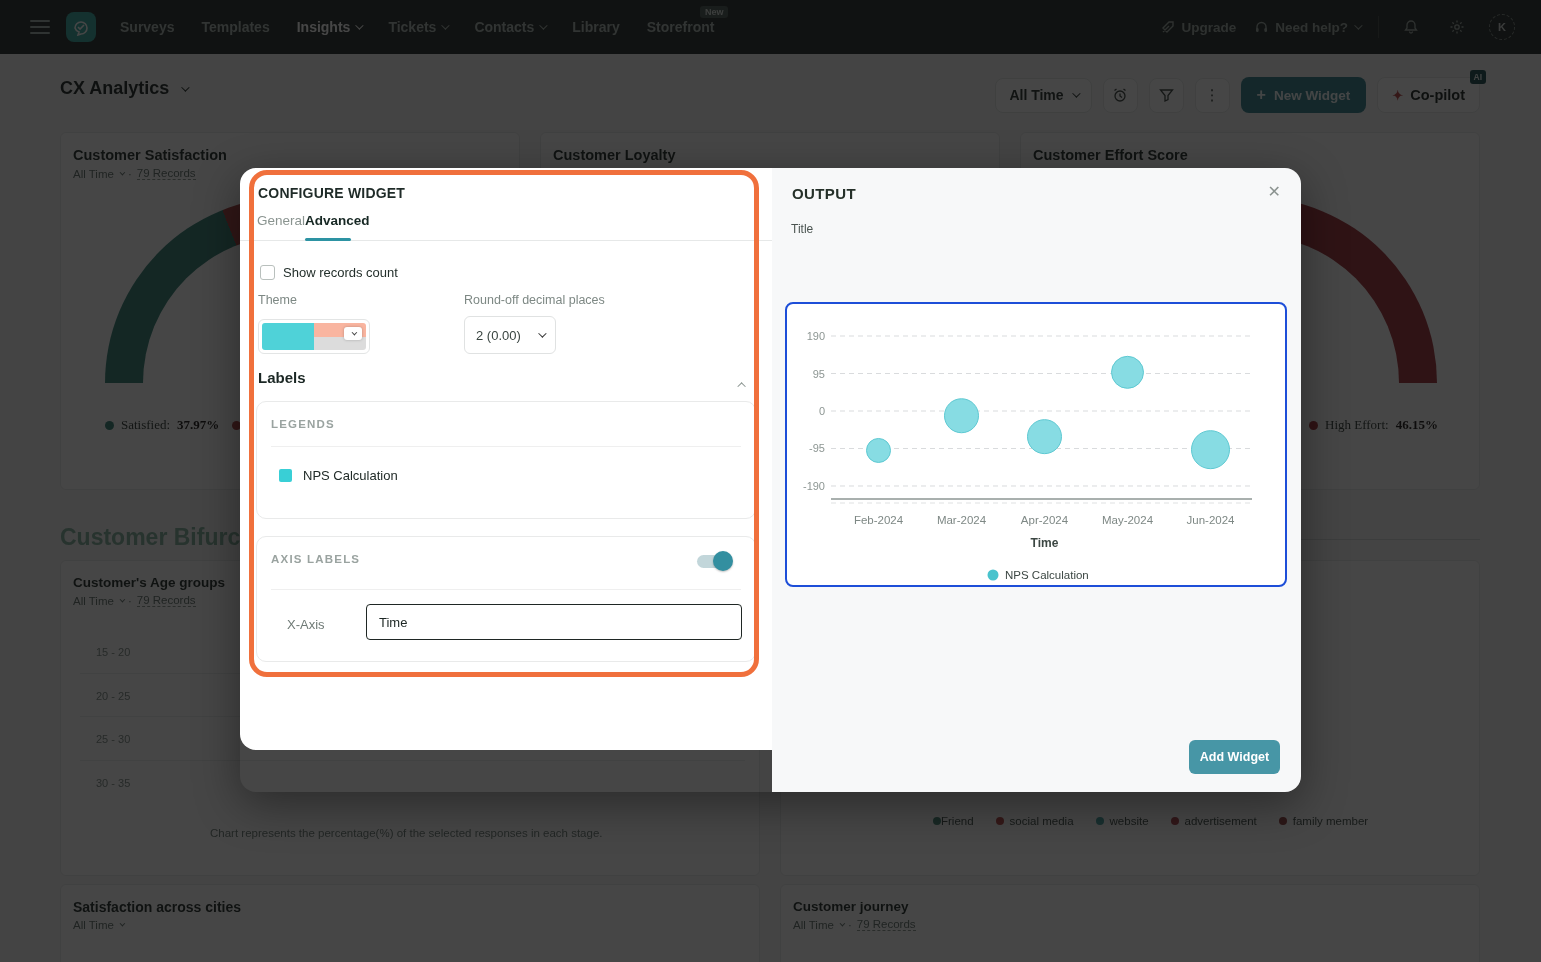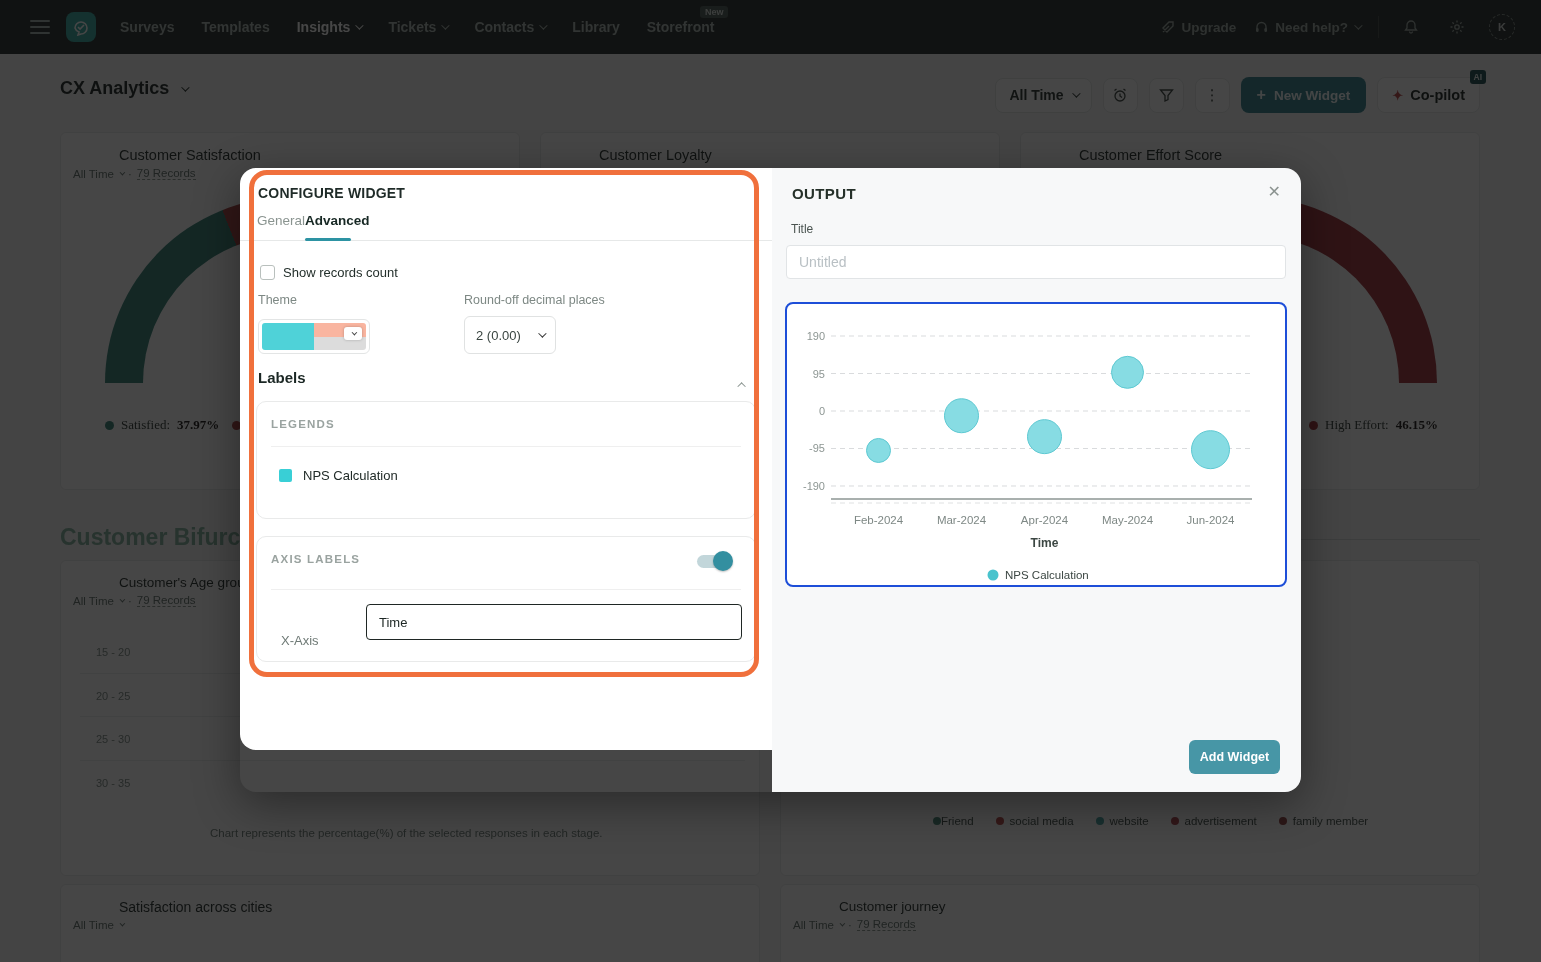--- a/index.html
+++ b/index.html
@@ -29,21 +29,21 @@
   .toolbar { position:absolute; top:77px; right:61px; display:flex; align-items:center; gap:11px; z-index:1; }
   .ghost-btn { background:#fff; border:1px solid #e0e4e3; border-radius:8px; height:35px; display:flex; align-items:center; gap:8px; padding:0 13px; font-size:14px; font-weight:700; color:#222d29; cursor:pointer; }
   .icon-btn { background:#fff; border:1px solid #e4e7e6; border-radius:8px; width:35px; height:35px; display:flex; align-items:center; justify-content:center; color:#333d39; cursor:pointer; font-size:15px; }
   .primary-btn { background:#2f7d8a; color:#f3fbfb; border:none; border-radius:8px; height:36px; padding:0 16px; font-size:13.5px; font-weight:600; display:flex; align-items:center; gap:8px; cursor:pointer; }
   .copilot-btn { position:relative; background:#fff; border:1px solid #e4e7e6; border-radius:8px; height:36px; padding:0 14px; display:flex; align-items:center; gap:7px; font-size:14.5px; font-weight:700; color:#15201c; cursor:pointer; }
   .ai-badge { position:absolute; top:-8px; right:-7px; background:#174a4b; color:#e8f2f2; font-size:8.5px; font-weight:700; padding:2px 4px; border-radius:3px; }
   .sparkle { color:#b84040; font-size:13px; }
 
   
   .card { position:absolute; background:#fff; border:1px solid #e7e9e9; border-radius:6px; z-index:1; }
-  .card-title { font-size:14.5px; font-weight:400; color:#1c2623;margin-left:46px; }
+  .card-title { font-size:14.5px; font-weight:700; color:#1c2623; }
   .card-sub { font-size:11.5px; color:#5f6f69; margin-top:4px; display:flex; align-items:center; gap:5px; }
   .records { border-bottom:1px dashed #8a968f; cursor:pointer; }
   .dot { width:9px; height:9px; border-radius:50%; display:inline-block; }
   .legend-line { font-size:13px; color:#2a3531; display:flex; align-items:center; gap:7px;font-family:Liberation Serif, serif; }
   .legend-line b { color:#14100f; }
 
   .gauge-wrap { position:absolute; overflow:hidden; }
   .gauge-circle { position:absolute; border-radius:50%; width:372px; height:372px; }
   .gauge-hole { position:absolute; width:296px; height:296px; left:38px; top:38px; border-radius:50%; background:#fff; }
 
@@ -91,21 +91,21 @@
   .labels-collapse { position:absolute; right:26px; top:206px; color:#8a9490; cursor:pointer; }
 
   .sub-card { position:absolute; left:16px; width:500px; background:#fff; border:1px solid #e9eaea; border-radius:10px; }
   .sub-card-hdr { position:absolute; left:14px; top:16px; font-size:11.5px; color:#9aa3a0; letter-spacing:1.2px; font-weight:600; }
   .sub-card-div { position:absolute; left:14px; right:14px; top:44px; height:1px; background:#efefef; }
   .swatch { width:13px; height:13px; border-radius:2px; display:inline-block; }
 
   .toggle { position:absolute; right:24px; top:18px; width:34px; height:13px; background:#c2d6da; border-radius:8px; cursor:pointer; }
   .toggle-knob { position:absolute; right:-2px; top:-4px; width:20px; height:20px; border-radius:50%; background:#338fa0; box-shadow:0 1px 2px rgba(0,0,0,.25); }
 
-  .xaxis-label { position:absolute; left:24px; top:80px; font-size:13px; color:#6f7a76;margin-top:16px; }
+  .xaxis-label { position:absolute; left:30px; top:80px; font-size:13px; color:#6f7a76; }
   .xaxis-input { position:absolute; left:109px; top:67px; width:376px; height:36px; border:1.8px solid #1f2724; border-radius:4px; font-size:13px; color:#1d2724; padding:0 12px; font-family:"Liberation Sans",sans-serif; outline:none; background:#fff; }
 
   .annotation { position:absolute; left:249px; top:170px; width:510px; height:507px; border:5px solid #F0703C; border-radius:18px; z-index:30; pointer-events:none; }
 
   
   .out-title { position:absolute; left:20px; top:17px; font-size:15px; font-weight:700; color:#253029; letter-spacing:.4px; }
   .close-x { position:absolute; right:20px; top:14px; font-size:16px; color:#8b9390; cursor:pointer; }
   .out-field-label { position:absolute; left:19px; top:54px; font-size:12px; color:#4a5450; }
   .out-input { position:absolute; left:14px; top:77px; width:500px; height:34px; background:#fff; border:1px solid #e1e4e6; border-radius:4px; padding:0 12px; font-size:14px; color:#3a4440; font-family:"Liberation Sans",sans-serif; outline:none; }
   .out-input::placeholder { color:#b9c0c4; }
@@ -396,21 +396,20 @@
         <div class="sub-card-div" style="top:52px;"></div>
         <div class="xaxis-label">X-Axis</div>
         <input class="xaxis-input" type="text" value="Time" style="">
       </div>
     </div>
 
     <div class="panel-right">
       <div class="out-title">OUTPUT</div>
       <div class="close-x">✕</div>
       <div class="out-field-label">Title</div>
-      <input class="out-input" type="text" placeholder="Untitled" style="">
 
       <div class="chart-card">
         <svg id="bubble-svg" width="502" height="285" viewBox="0 0 502 285">
             <line x1="44" y1="32.007000000000005" x2="465" y2="32.007000000000005" stroke="#d9dbdd" stroke-width="1" stroke-dasharray="5 4"></line>
             <text x="38" y="36.007000000000005" text-anchor="end" font-size="11" fill="#8d9693" font-family="Liberation Sans, sans-serif">190</text>
             <line x1="44" y1="69.5035" x2="465" y2="69.5035" stroke="#d9dbdd" stroke-width="1" stroke-dasharray="5 4"></line>
             <text x="38" y="73.5035" text-anchor="end" font-size="11" fill="#8d9693" font-family="Liberation Sans, sans-serif">95</text>
             <line x1="44" y1="107" x2="465" y2="107" stroke="#d9dbdd" stroke-width="1" stroke-dasharray="5 4"></line>
             <text x="38" y="111" text-anchor="end" font-size="11" fill="#8d9693" font-family="Liberation Sans, sans-serif">0</text>
             <line x1="44" y1="144.4965" x2="465" y2="144.4965" stroke="#d9dbdd" stroke-width="1" stroke-dasharray="5 4"></line>

